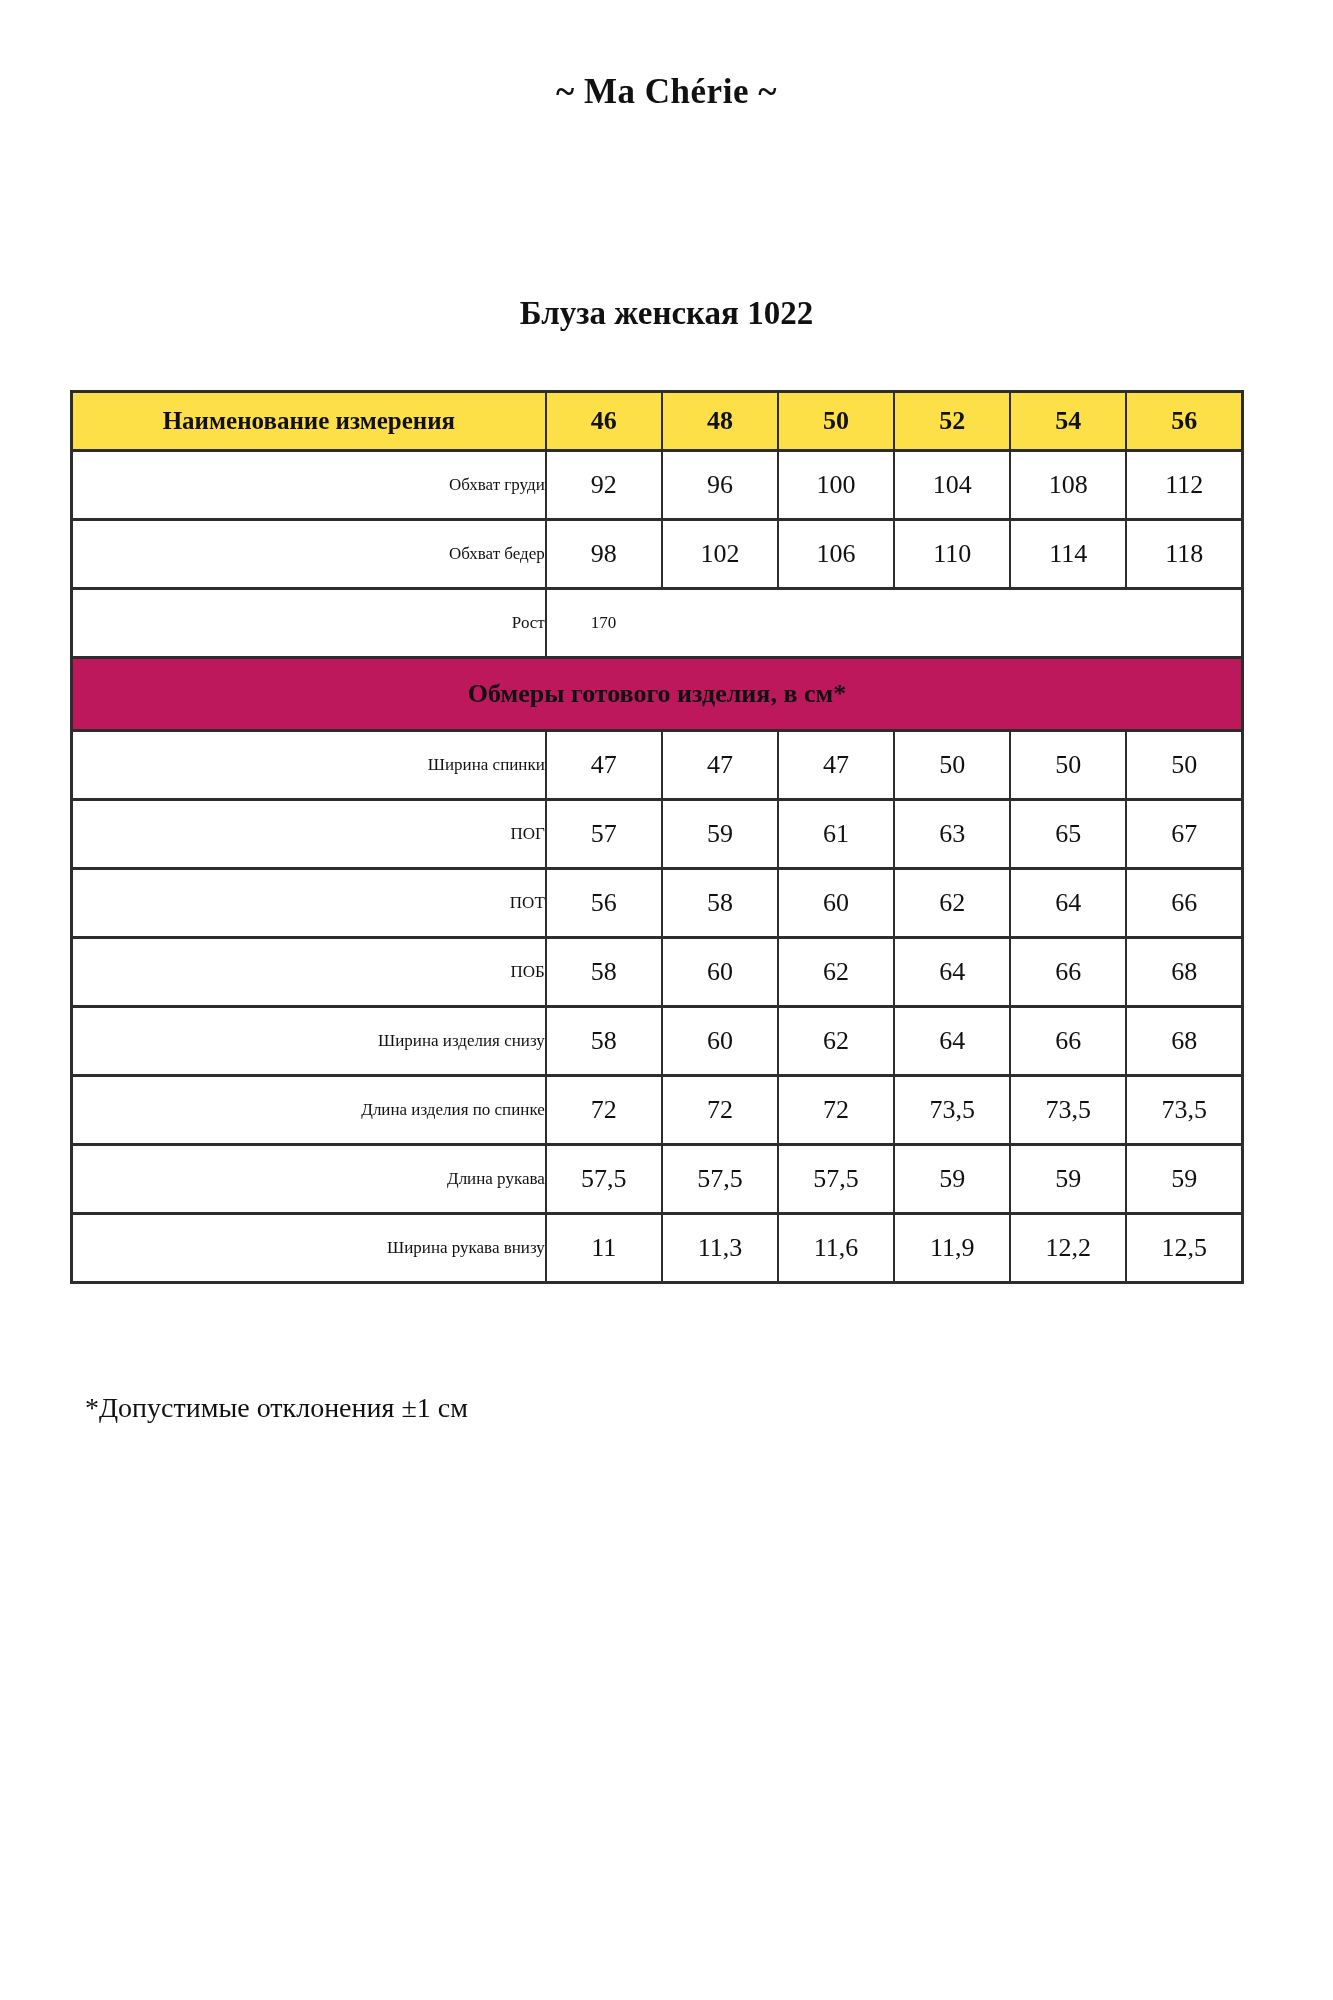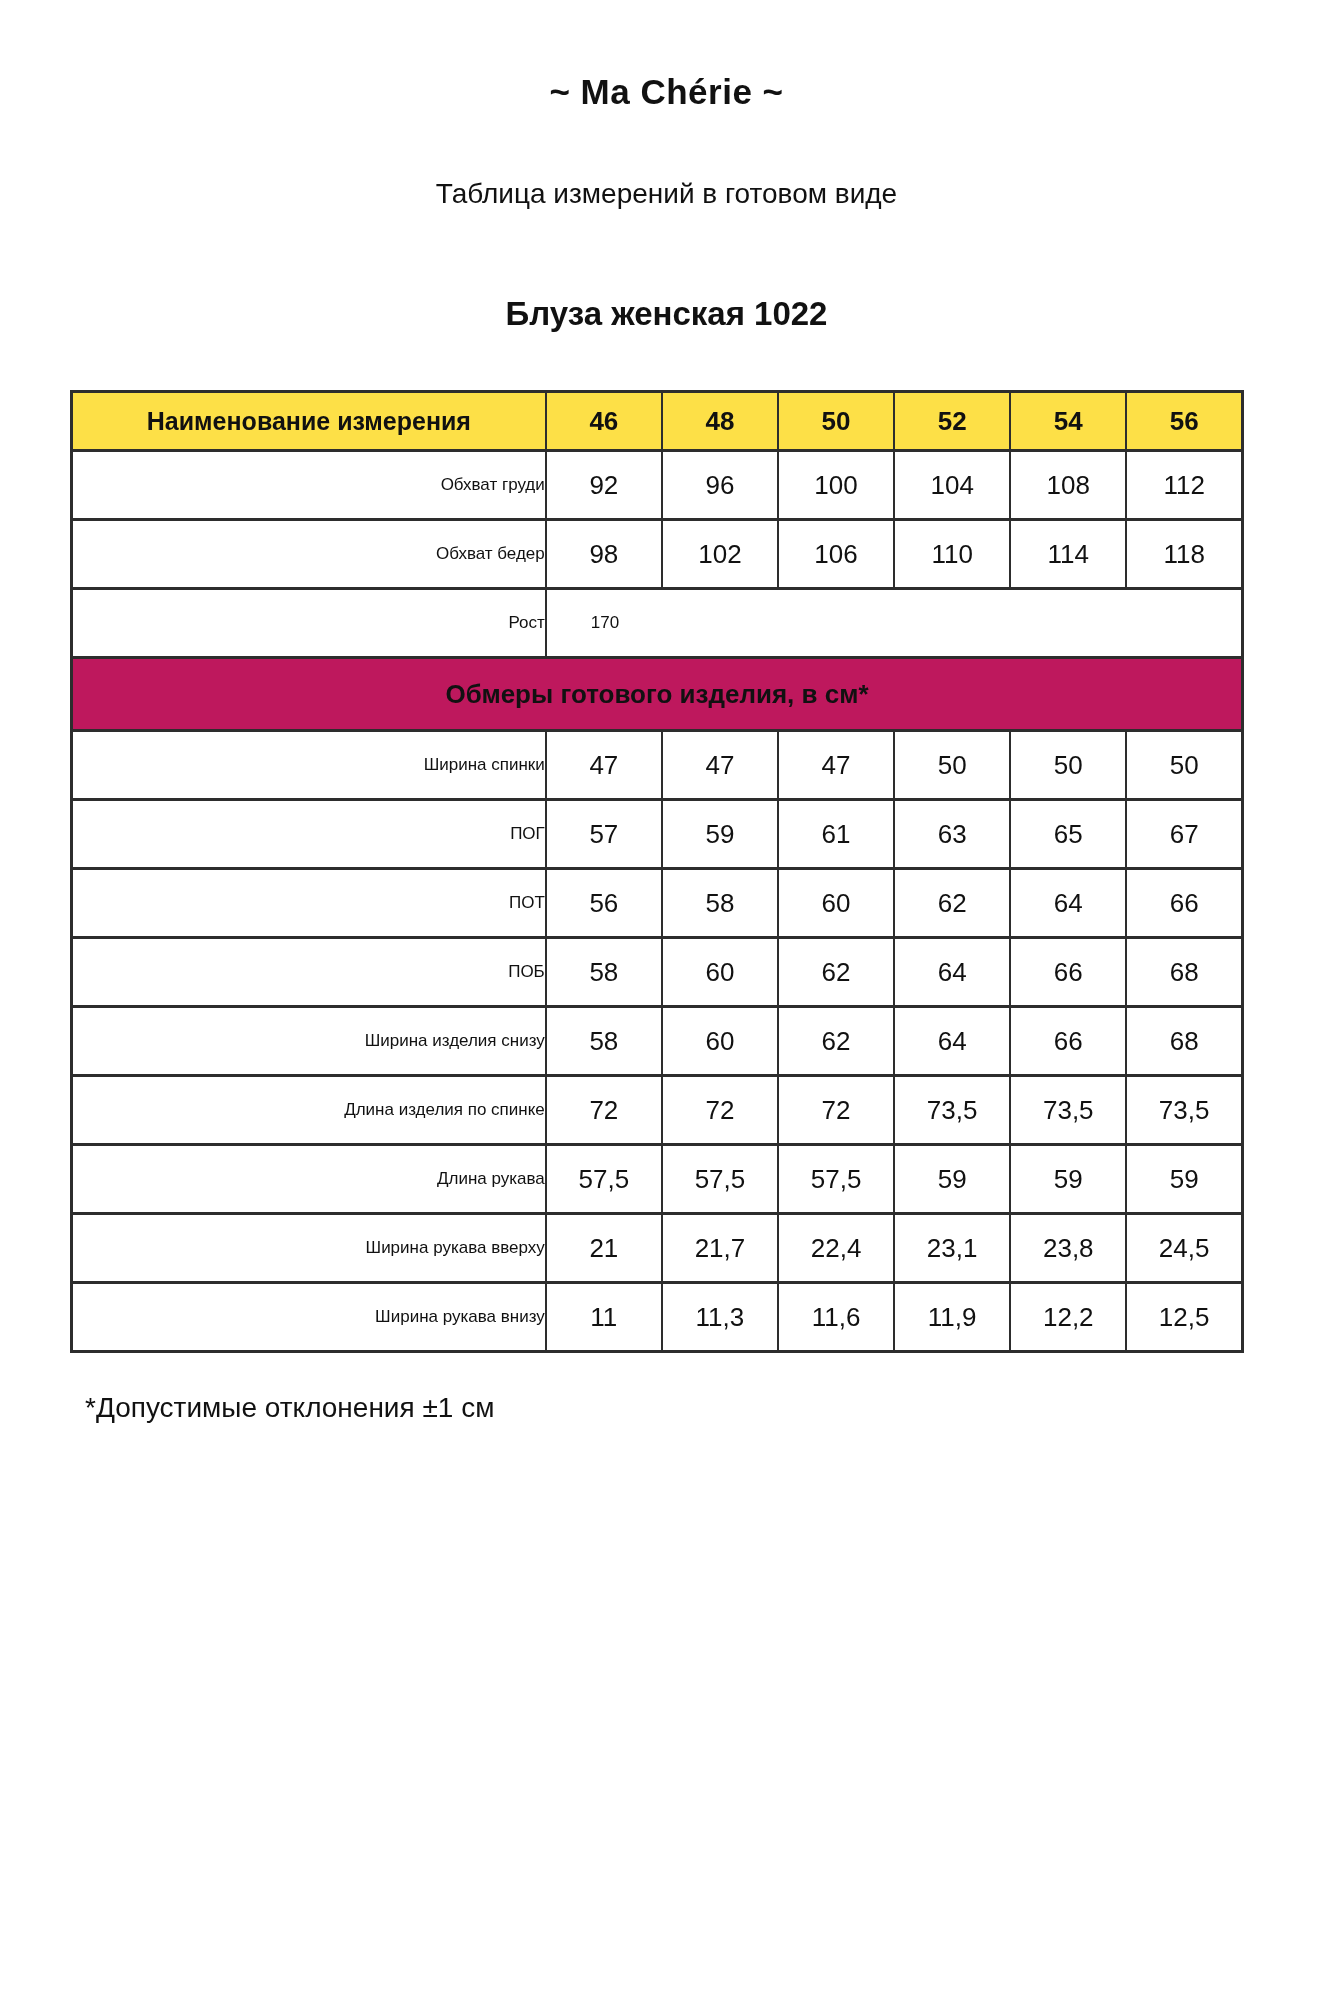--- a/index.html
+++ b/index.html
@@ -5,21 +5,21 @@
   html, body {
     margin: 0;
     padding: 0;
     background: #ffffff;
   }
   .page {
     position: relative;
     width: 1333px;
     height: 2000px;
     background: #ffffff;
-    font-family: Liberation Sans, sans-serif;
+    font-family: Liberation Serif, serif;
     color: #111111;
     overflow: hidden;
   }
   .brand-title {
     position: absolute;
     top: 72px;
     left: 0;
     width: 100%;
     text-align: center;
     font-size: 35px;
@@ -101,21 +101,20 @@
     left: 85px;
     font-size: 28px;
   }
 </style>
 </head>
 <body>
 
 <div class="page">
 
   <div class="brand-title">~ Ma Chérie ~</div>
-  <div class="doc-subtitle">Таблица измерений в готовом виде</div>
   <div class="product-title">Блуза женская  1022</div>
 
   <table class="size-table">
     <colgroup>
       <col class="c-name">
       <col class="c-size">
         <col class="c-size">
         <col class="c-size">
       <col class="c-size">
         <col class="c-size">
@@ -224,29 +223,20 @@
       <tr class="data-row">
         <td class="row-label">Длина рукава</td>
         <td class="cell-val">57,5</td>
         <td class="cell-val">57,5</td>
         <td class="cell-val">57,5</td>
         <td class="cell-val">59</td>
         <td class="cell-val">59</td>
         <td class="cell-val">59</td>
       </tr>
 
-      <tr class="data-row">
-        <td class="row-label">Ширина рукава вверху</td>
-        <td class="cell-val">21</td>
-        <td class="cell-val">21,7</td>
-        <td class="cell-val">22,4</td>
-        <td class="cell-val">23,1</td>
-        <td class="cell-val">23,8</td>
-        <td class="cell-val">24,5</td>
-      </tr>
 
       <tr class="data-row">
         <td class="row-label">Ширина рукава внизу</td>
         <td class="cell-val">11</td>
         <td class="cell-val">11,3</td>
         <td class="cell-val">11,6</td>
         <td class="cell-val">11,9</td>
         <td class="cell-val">12,2</td>
         <td class="cell-val">12,5</td>
       </tr>

